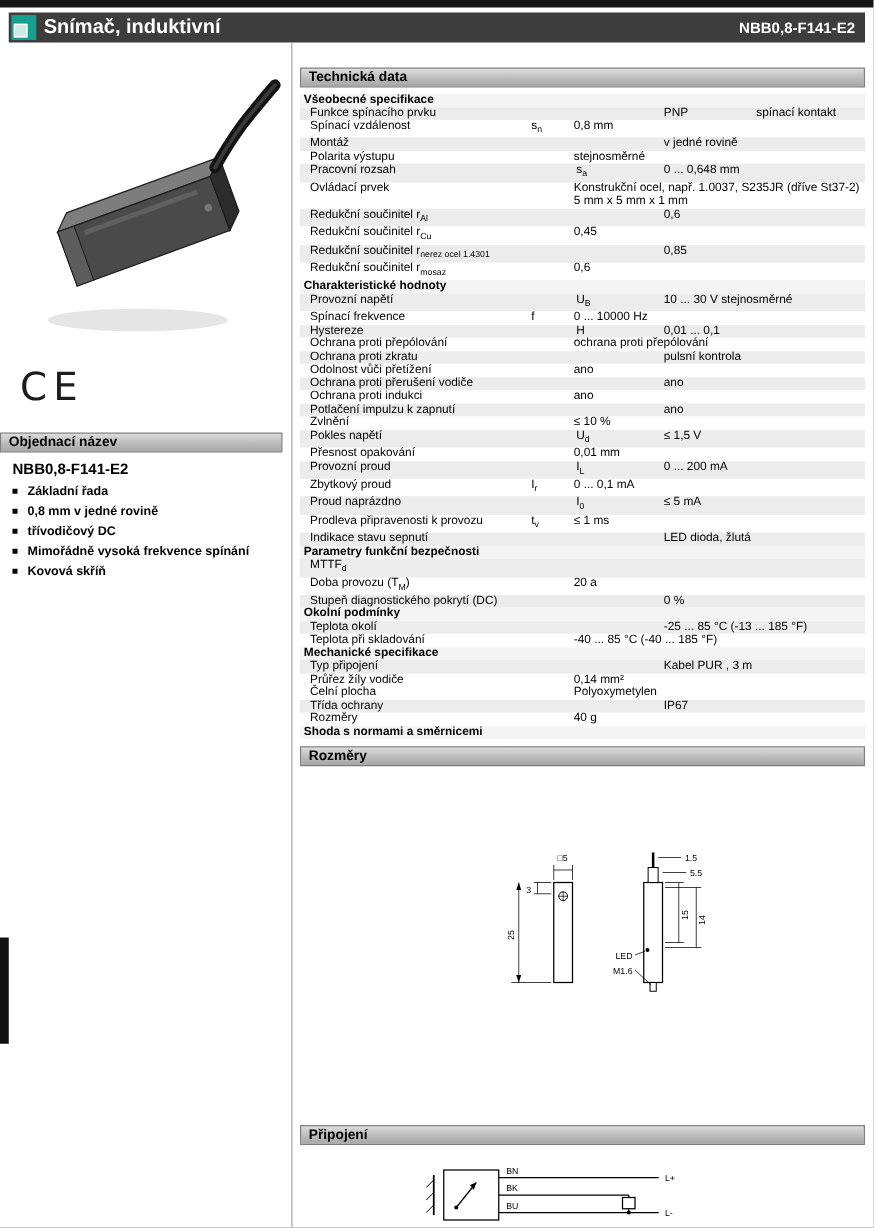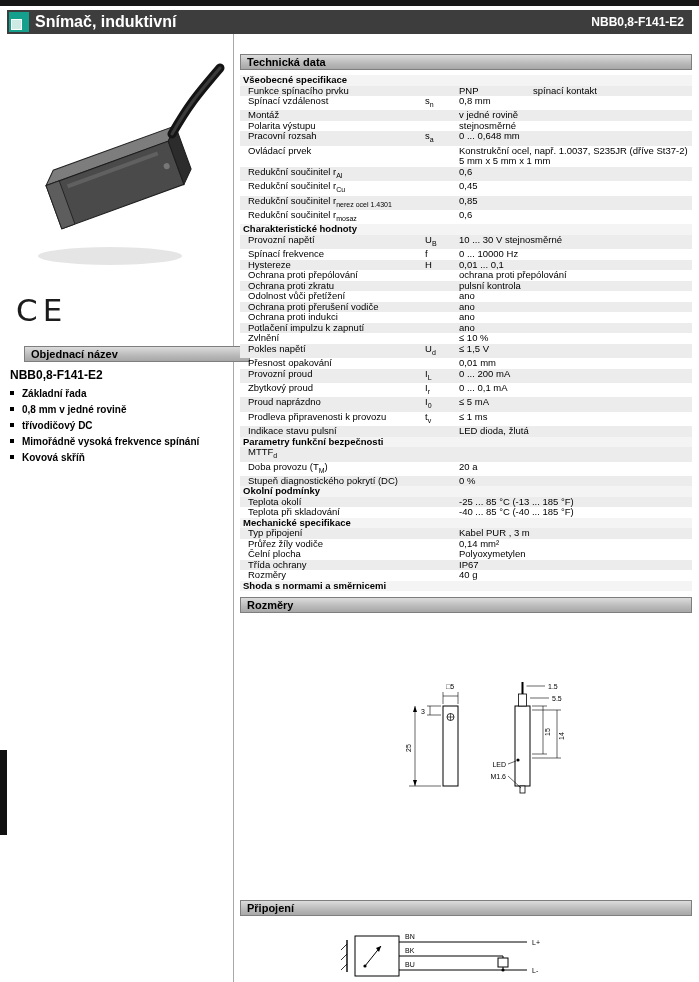--- a/index.html
+++ b/index.html
@@ -15,36 +15,36 @@
   .h-left{font-size:16px;font-weight:bold;}
   .h-right{margin-left:auto;font-size:12px;font-weight:bold;padding-right:8px;}
   .divider-v{position:absolute;left:233px;top:34px;bottom:0;width:1px;background:#a9a9a9;}
 
   .photo{position:absolute;top:44px;left:10px;width:215px;height:240px;}
   .ce{position:absolute;top:292px;left:16px;font-size:31px;letter-spacing:5px;color:#1c1c1c;
       font-family:"DejaVu Sans",sans-serif;}
   .sec-bar{position:absolute;height:16px;line-height:15px;font-size:11px;font-weight:bold;
       padding-left:6px;box-sizing:border-box;border:1px solid #7e7e7e;
       background:linear-gradient(180deg,#dcdcdc 0%,#b9b9b9 60%,#a7a7a7 100%);}
-  .order-bar{top:346px;left:24px;width:226px;}
+  .order-bar{top:346px;left:0;width:226px;}
   .order-code{position:absolute;top:368px;left:10px;font-size:12px;font-weight:bold;}
   .features{position:absolute;top:388px;left:10px;width:218px;margin:0;padding:0;list-style:none;
       font-size:10px;font-weight:bold;}
   .features li{margin:0 0 5px 0;padding-left:12px;position:relative;line-height:11px;}
   .features li::before{content:"";position:absolute;left:0;top:3px;width:4px;height:4px;background:#000;}
 
   .tech-bar{top:54px;left:240px;width:452px;}
   .dims-bar{top:597px;left:240px;width:452px;}
   .conn-bar{top:900px;left:240px;width:452px;}
 
   .table{position:absolute;top:75px;left:240px;width:452px;height:520px;overflow:hidden;
       font-size:9.5px;line-height:10.5px;}
   .t-sec{font-weight:bold;background:#f4f4f4;padding:0 0 0 3px;min-height:10.5px;}
   .t-row{display:grid;grid-template-columns:185px 34px 1fr;min-height:10.5px;}
-  .t-row.shade{background:#ececec;}
+  .t-row.shade{background:#ececec;gap:36px;}
   .t-lab{padding-left:8px;white-space:nowrap;}
   .t-sym{white-space:nowrap;}
   .t-val{white-space:nowrap;}
   .v-first{display:inline-block;min-width:74px;}
   sub{font-size:7px;}
 
   .dims-canvas{position:absolute;top:678px;left:385px;width:225px;height:145px;}
   .conn-canvas{position:absolute;top:924px;left:335px;width:255px;height:58px;}
   svg text{font-family:"Liberation Sans",sans-serif;}
 </style>
@@ -222,21 +222,21 @@
         <div class="t-lab">Proud naprázdno</div>
         <div class="t-sym">I<sub>0</sub></div>
         <div class="t-val">≤ 5 mA</div>
       </div>
       <div class="t-row">
         <div class="t-lab">Prodleva připravenosti k provozu</div>
         <div class="t-sym">t<sub>v</sub></div>
         <div class="t-val">≤ 1 ms</div>
       </div>
       <div class="t-row shade">
-        <div class="t-lab">Indikace stavu pulsní</div>
+        <div class="t-lab">Indikace stavu sepnutí</div>
         <div class="t-sym"></div>
         <div class="t-val">LED dioda, žlutá</div>
       </div>
       <div class="t-sec">Parametry funkční bezpečnosti</div>
       <div class="t-row shade">
         <div class="t-lab">MTTF<sub>d</sub></div>
         <div class="t-sym"></div>
       </div>
       <div class="t-row">
         <div class="t-lab">Doba provozu (T<sub>M</sub>)</div>

